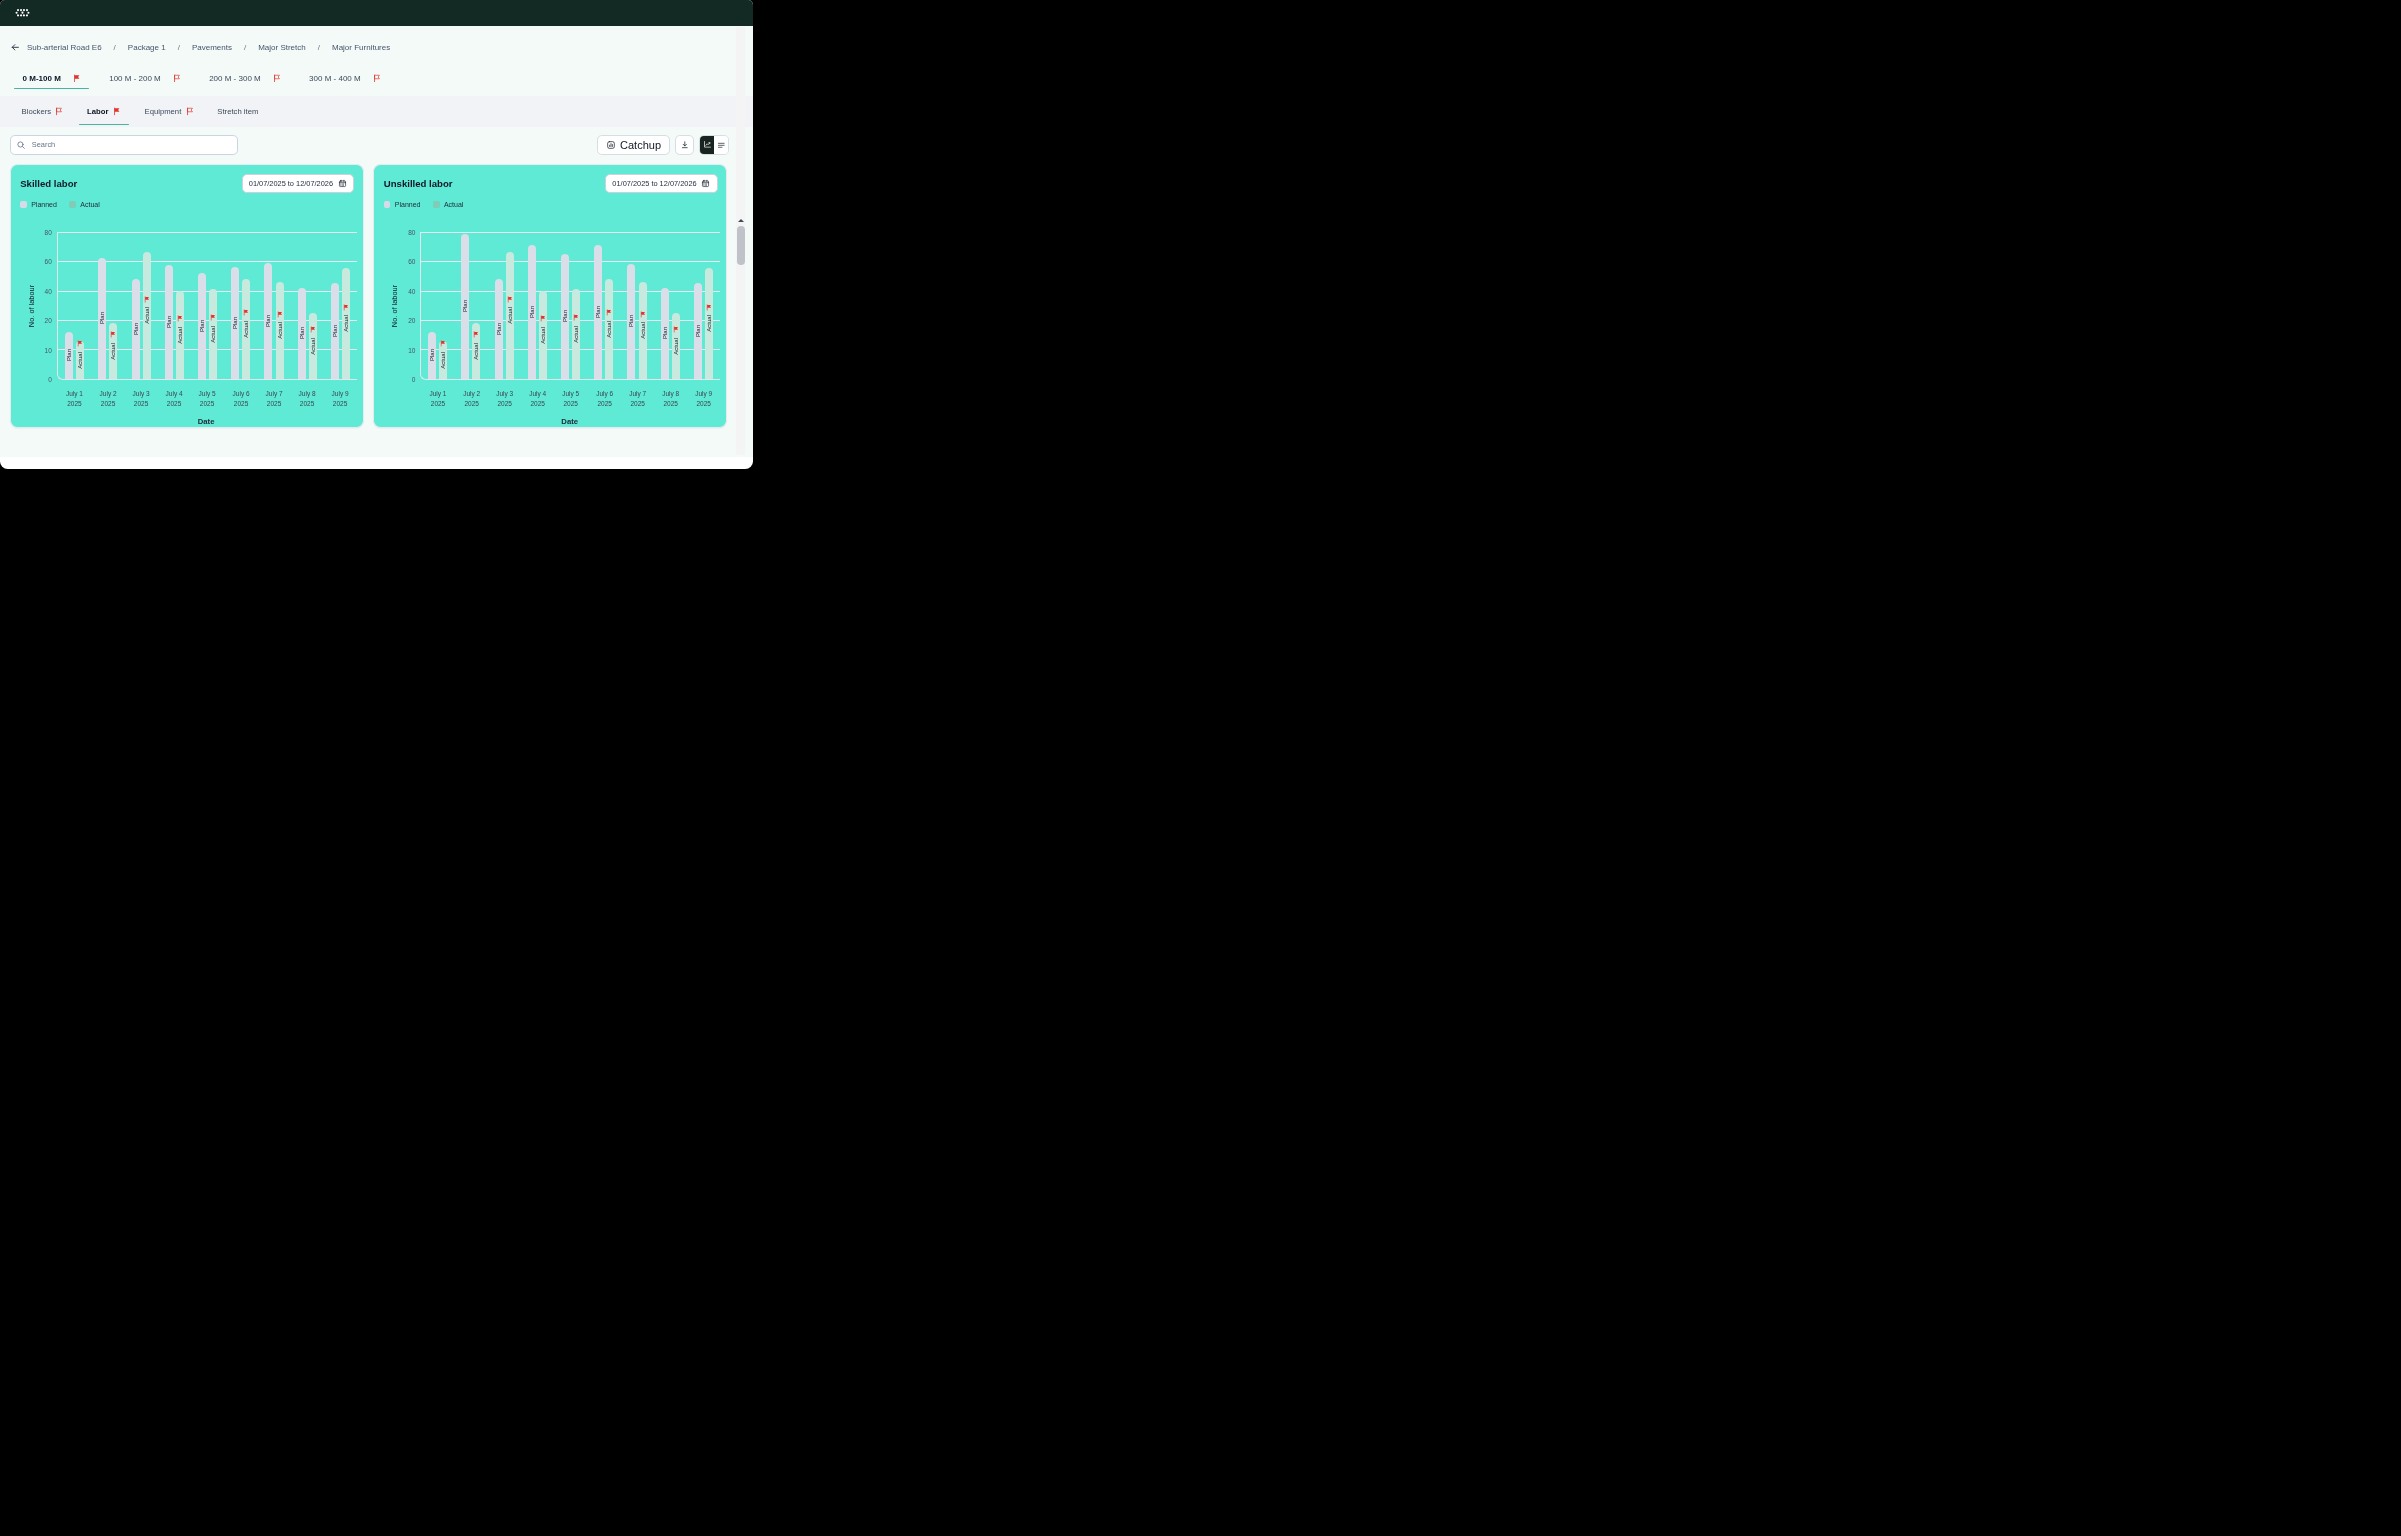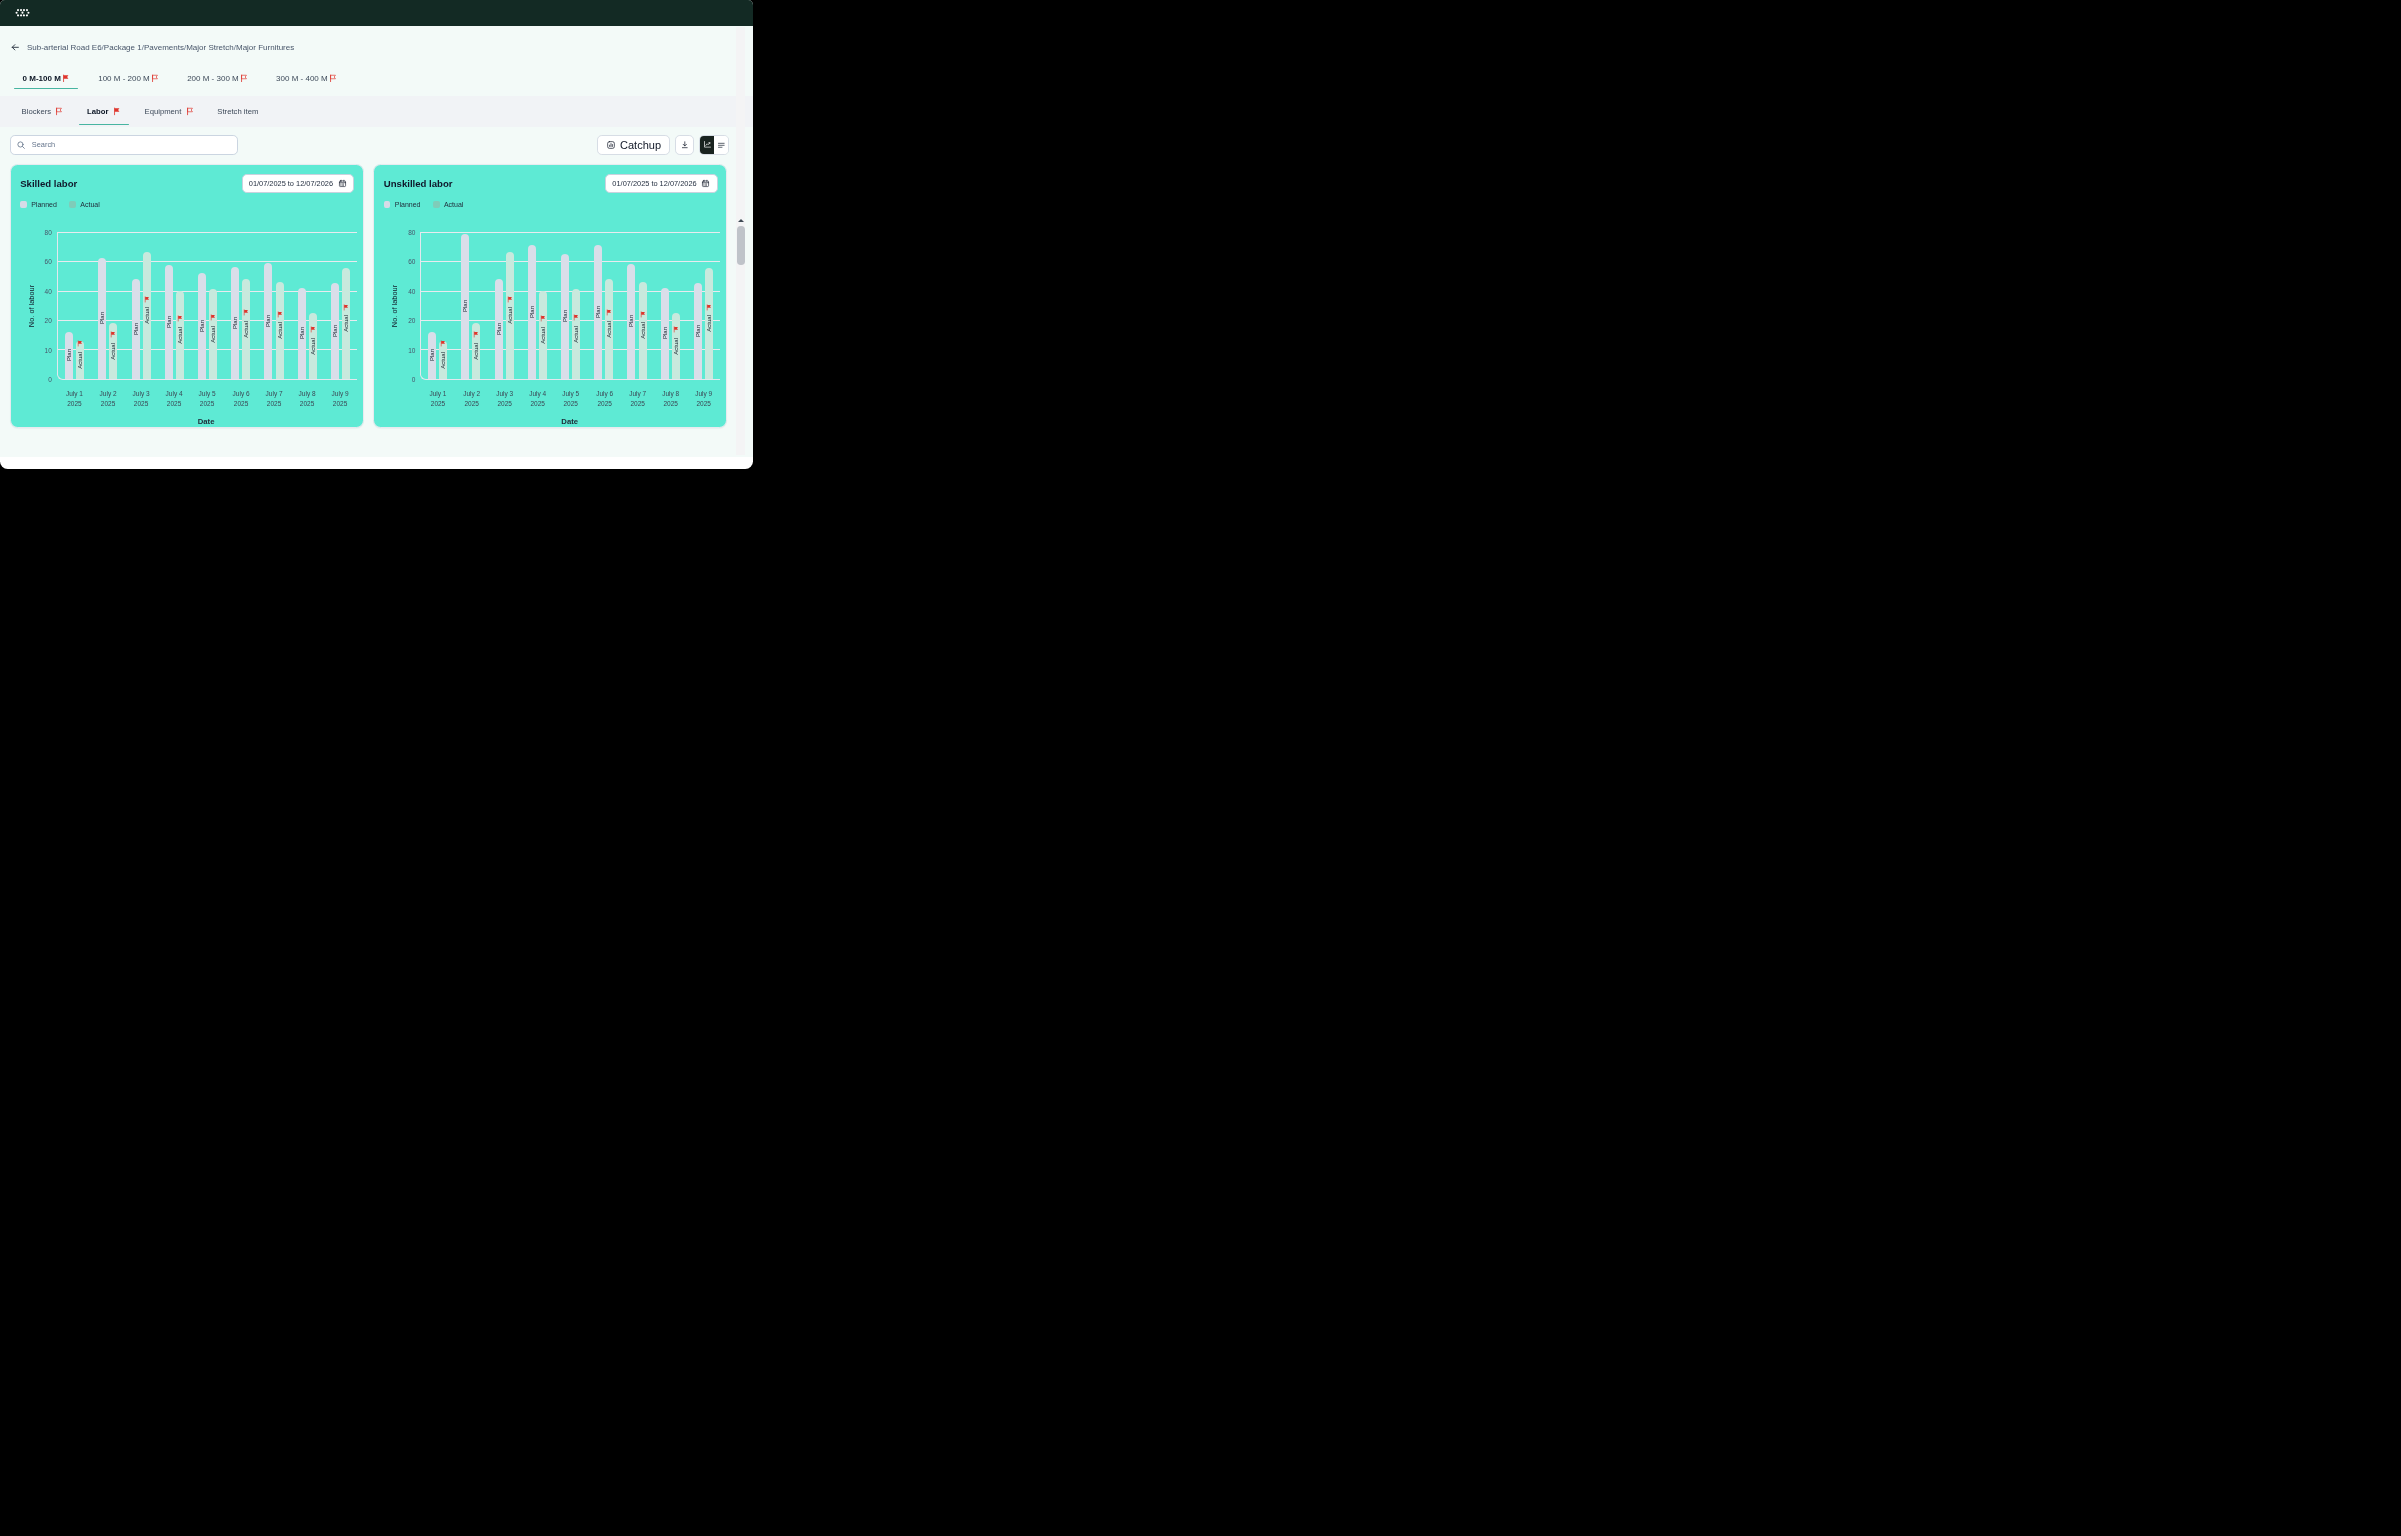--- a/index.html
+++ b/index.html
@@ -7,27 +7,27 @@
   .stage{position:relative;width:753px;height:471px;background:#000;overflow:hidden;}
   .window{position:absolute;top:0;left:0;width:753px;height:469px;background:#ffffff;
           border-radius:4.8px 4.8px 7.7px 7.7px;overflow:hidden;}
   .appbar{position:absolute;top:0;left:0;right:0;height:26px;background:#132A24;}
   .logo{position:absolute;left:13px;top:6.2px;}
   .page{position:absolute;top:26px;left:0;right:0;height:431px;background:#F3FAF8;overflow:hidden;}
 
   
   .crumb-row{position:absolute;top:15px;left:9.6px;height:13.4px;display:flex;align-items:center;gap:5.8px;}
   .back-btn{width:11.5px;height:11.5px;display:flex;align-items:center;justify-content:center;cursor:pointer;}
-  .crumbs{display:flex;align-items:center;gap:0;font-size:8px;color:#475569;font-weight:500;}
+  .crumbs{display:flex;align-items:center;gap:12px;font-size:8px;color:#475569;font-weight:500;}
   .crumbs .sep{color:#64748B;}
   .crumbs .crumb{white-space:nowrap;cursor:pointer;}
 
   
   .tabs-row{position:absolute;top:41px;left:0;right:0;height:22px;display:flex;padding-left:14px;}
-  .tab{position:relative;display:flex;align-items:center;gap:1px;padding:0 8.6px;margin-right:11.5px;
+  .tab{position:relative;display:flex;align-items:center;gap:12px;padding:0 8.6px;margin-right:11.5px;
        font-size:8px;color:#3E4A5A;cursor:pointer;white-space:nowrap;}
   .tab.active{color:#0B1524;font-weight:700;}
   .tab.active::after{content:"";position:absolute;left:0;right:0;bottom:0;height:1.4px;background:#47B5A1;border-radius:1px;}
 
   
   .band{position:absolute;top:70px;left:0;right:0;height:31px;background:#F1F3F6;display:flex;padding-left:13.4px;}
   .subtab{position:relative;display:flex;align-items:center;gap:4.3px;padding:0 8.2px;margin-right:7.7px;
           font-size:7.7px;color:#3E4A5A;cursor:pointer;white-space:nowrap;}
   .subtab.active{color:#0B1524;font-weight:700;}
   .subtab.active::after{content:"";position:absolute;left:0;right:0;bottom:1.9px;height:1.4px;background:#47B5A1;border-radius:1px;}

